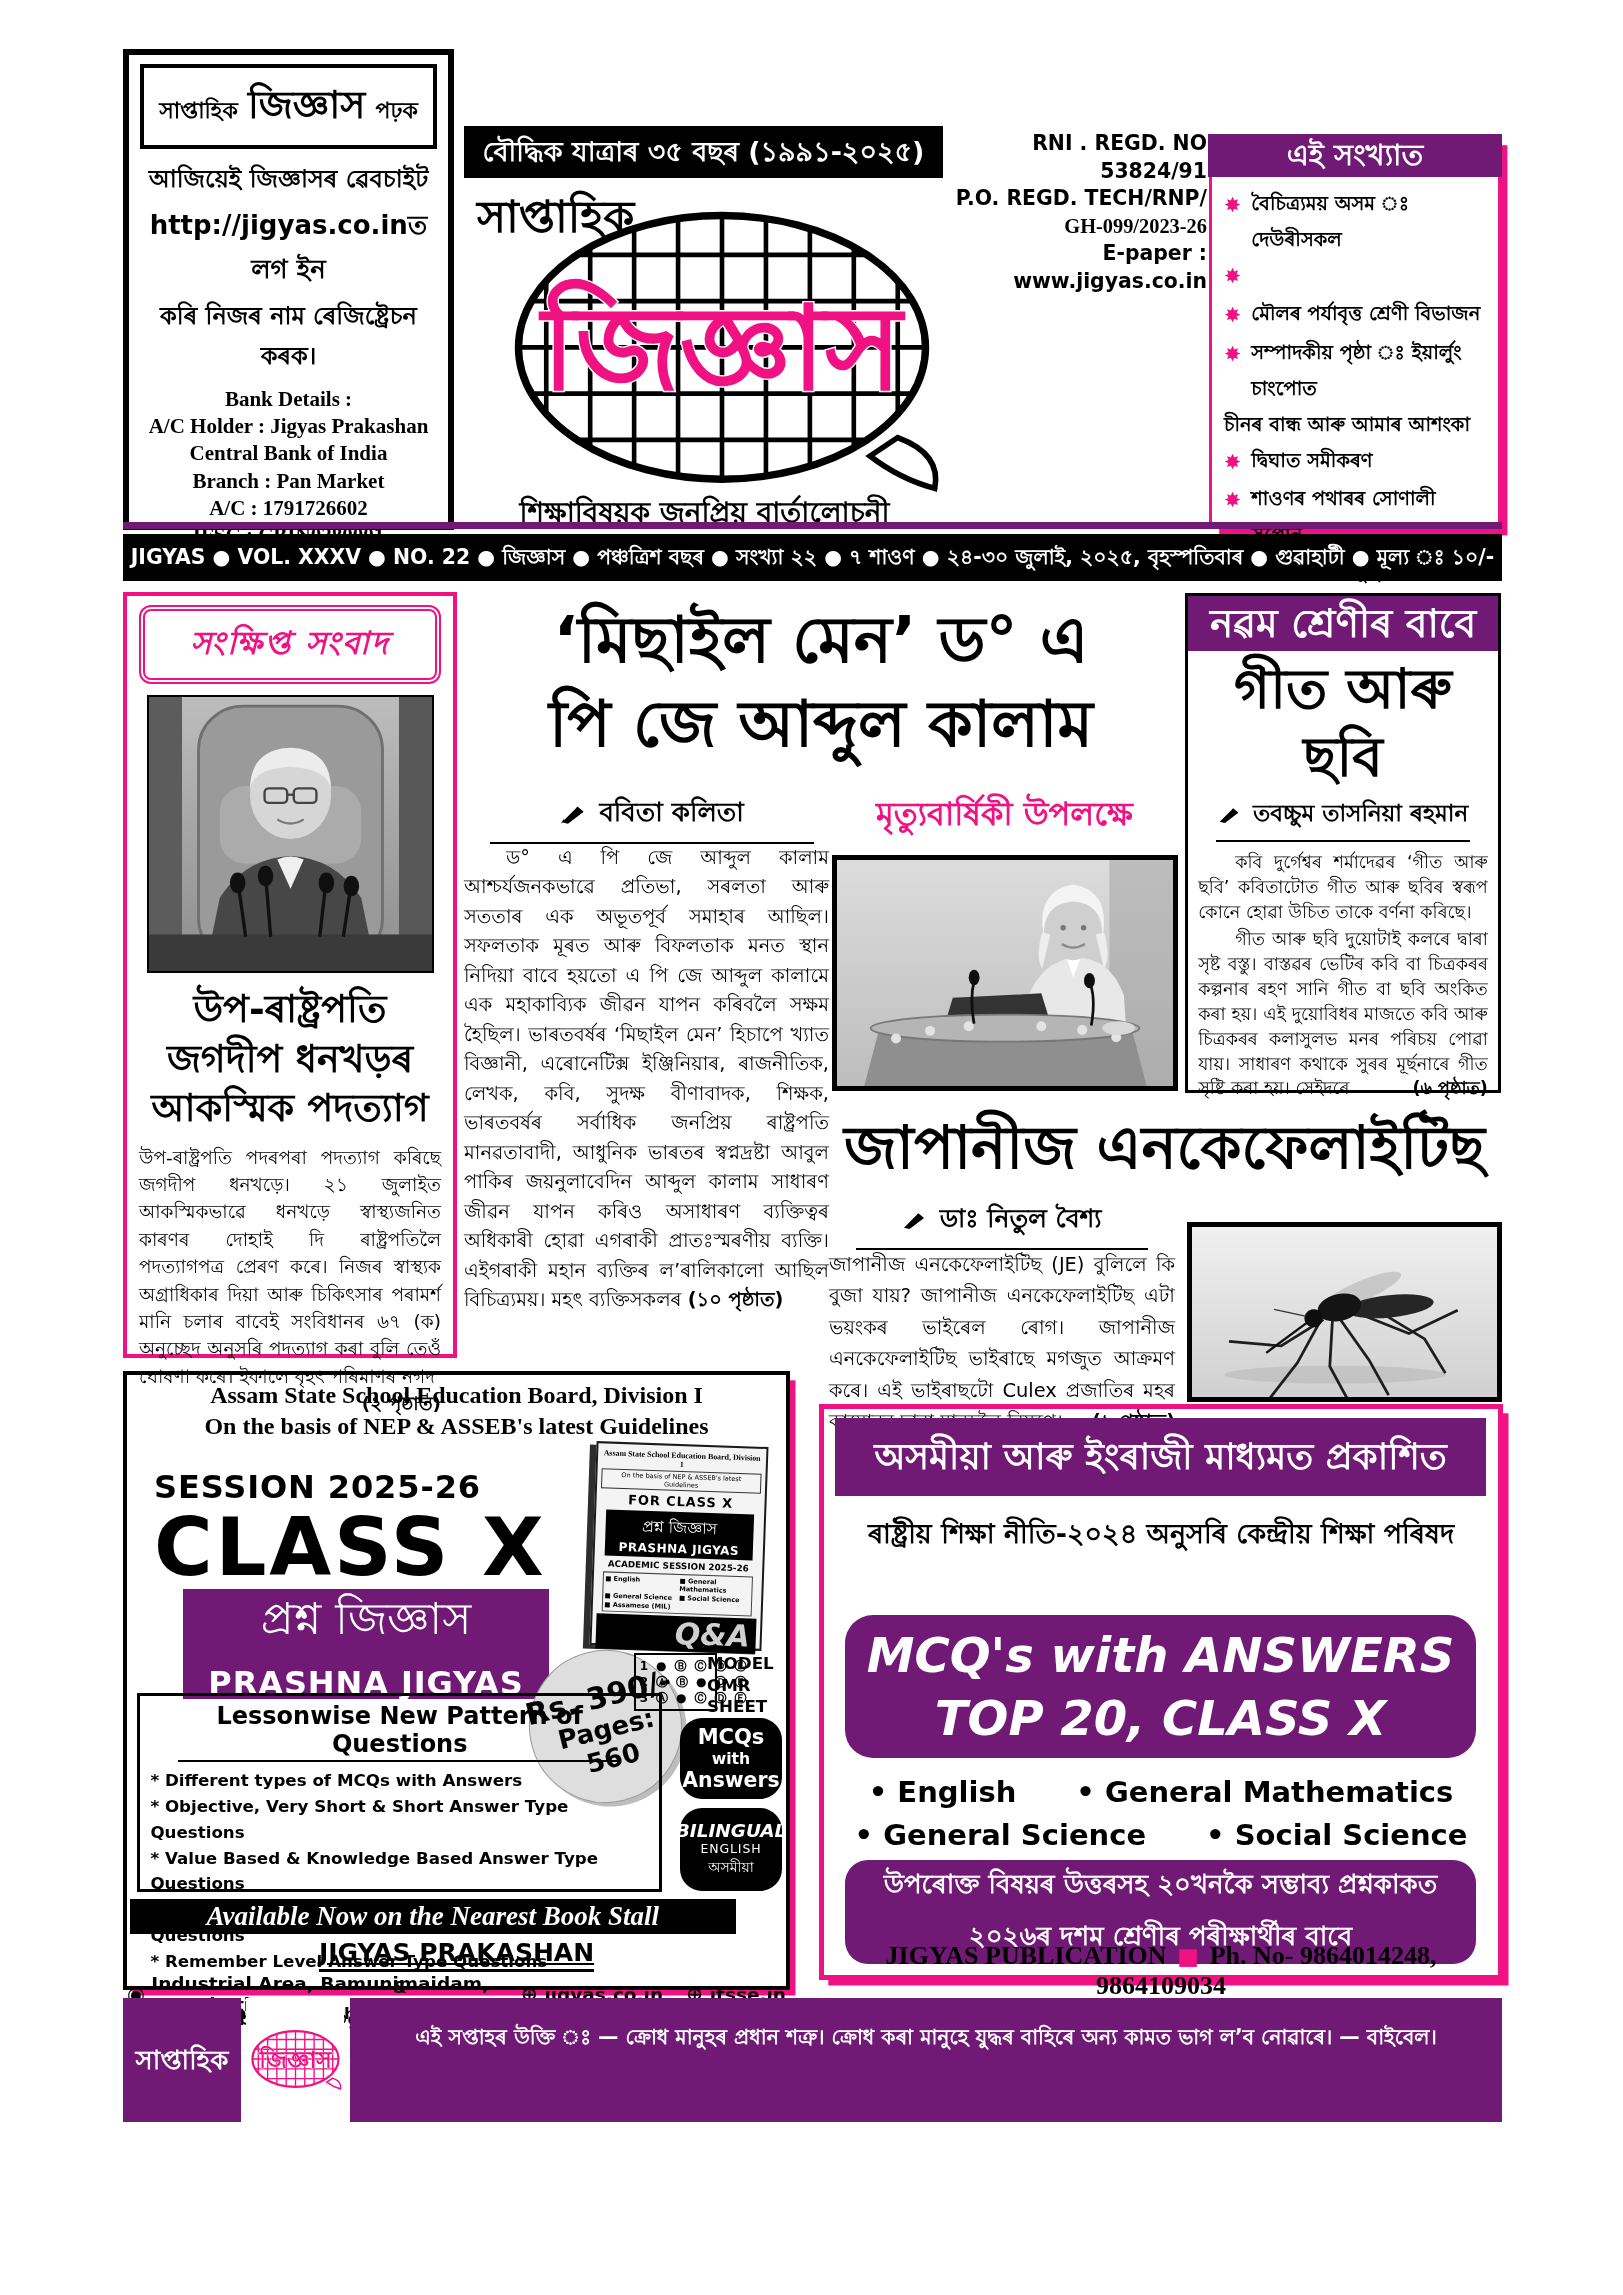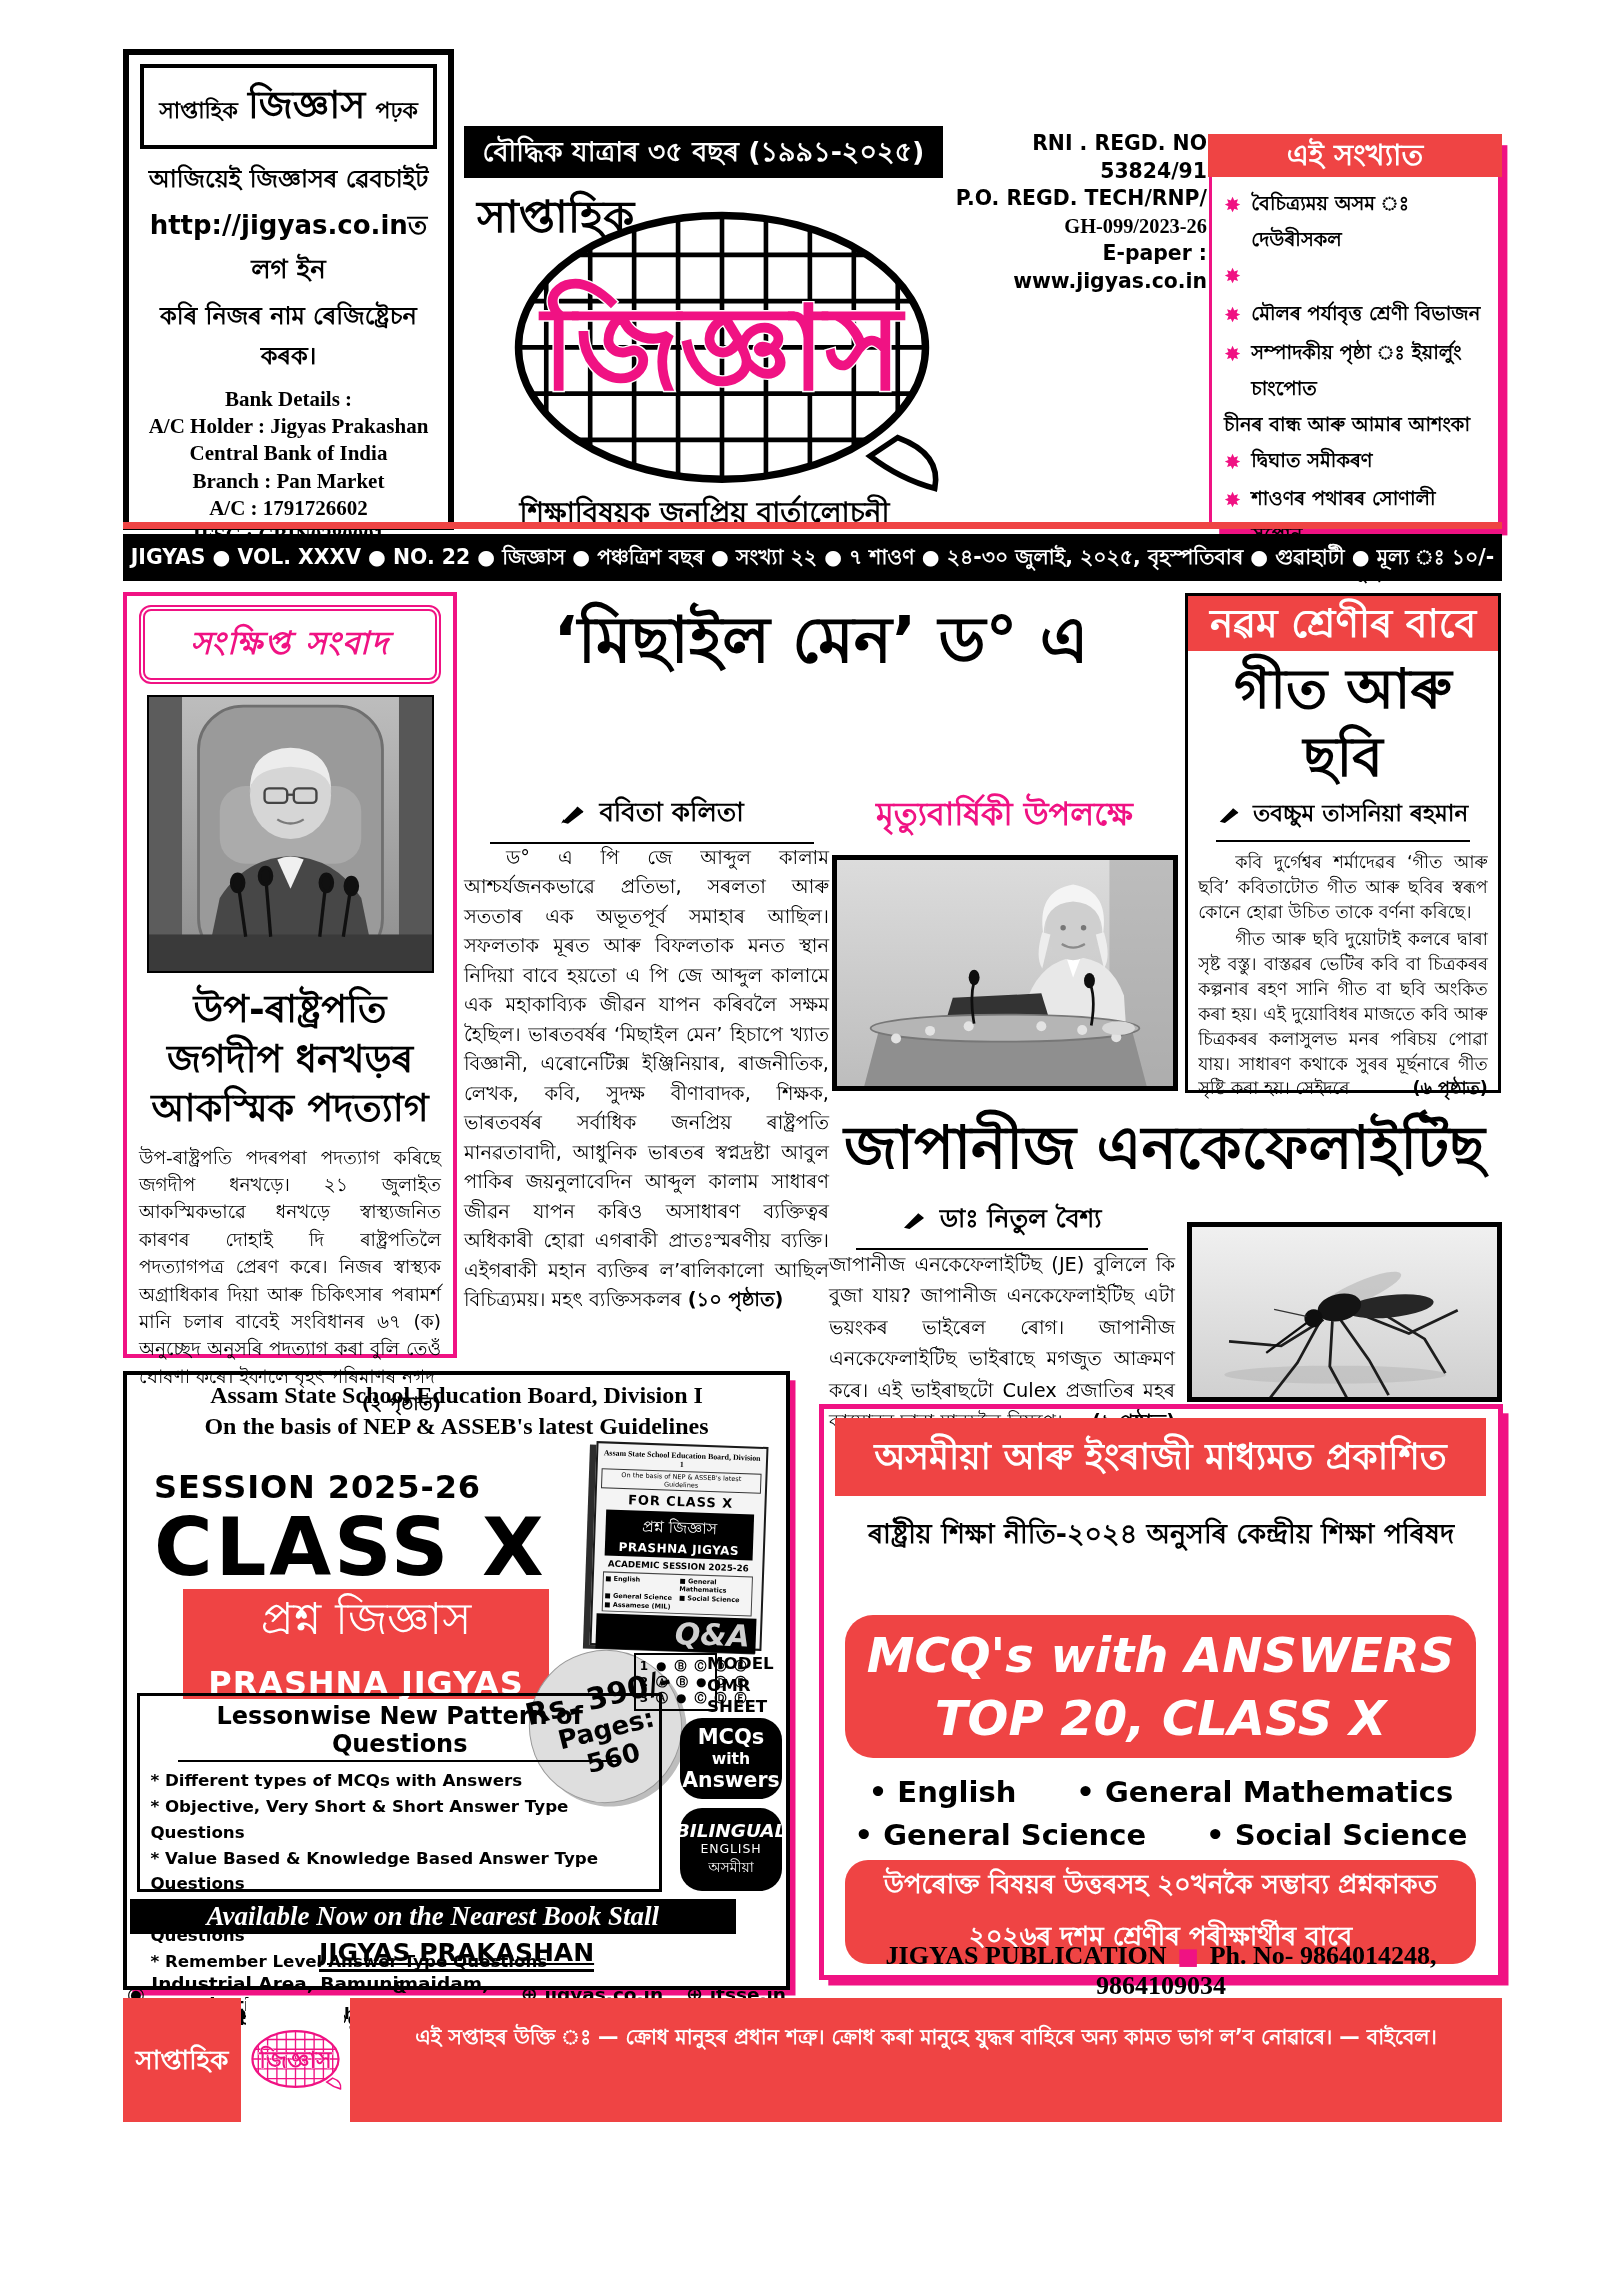--- a/index.html
+++ b/index.html
@@ -7,21 +7,21 @@
   body { font-family:"DejaVu Sans",sans-serif; color:#000; }
   .page { position:relative; width:1624px; height:2295px; background:#fff; overflow:hidden; }
   .abs { position:absolute; }
   .b { font-weight:bold; }
   .i { font-style:italic; }
   .ctr { text-align:center; }
   .rt { text-align:right; }
   .just { text-align:justify; }
   .serif { font-family:"Liberation Serif","DejaVu Serif",serif; }
   .pink { color:#F01283; }
-  .pinkbg { background:#ef4444; color:#fff; }
+  .pinkbg { background:#701a75; color:#fff; }
   .blackbg { background:#000; color:#fff; }
   .photo { border:5.6px solid #000; background:#ddd; overflow:hidden; }
   .photo svg { display:block; width:100%; height:100%; }
   .jump { font-weight:bold; white-space:nowrap; }
   .byline { display:flex; align-items:center; justify-content:center; gap:9.3px;
             border-bottom:2.8px solid #000; padding-bottom:5.6px; font-weight:bold; }
   .toc-item { display:flex; align-items:flex-start; line-height:1.85; }
   .toc-item .star { color:#F01283; margin-right:10.2px; font-size:20.4px; line-height:1.9; }
   .omr-row { letter-spacing:3.7px; font-size:15.7px; font-weight:bold; line-height:1.35; white-space:nowrap; }
   .pill { background:#000; color:#fff; border-radius:22px; display:flex; flex-direction:column;
@@ -164,20 +164,21 @@
     </div>
     <div class="b ctr" style="font-size:38px;line-height:1.3;margin-top:12px;">উপ-ৰাষ্ট্ৰপতি জগদীপ ধনখড়ৰ আকস্মিক পদত্যাগ</div>
     <div class="just" style="font-size:18.5px;line-height:1.48;margin-top:10.2px;">
       <span>উপ-ৰাষ্ট্ৰপতি পদৰপৰা পদত্যাগ কৰিছে জগদীপ ধনখড়ে। ২১ জুলাইত আকস্মিকভাৱে ধনখড়ে স্বাস্থ্যজনিত কাৰণৰ দোহাই দি ৰাষ্ট্ৰপতিলৈ পদত্যাগপত্ৰ প্ৰেৰণ কৰে। নিজৰ স্বাস্থ্যক অগ্ৰাধিকাৰ দিয়া আৰু চিকিৎসাৰ পৰামৰ্শ মানি চলাৰ বাবেই সংবিধানৰ ৬৭ (ক) অনুচ্ছেদ অনুসৰি পদত্যাগ কৰা বুলি তেওঁ ঘোষণা কৰে। ইফালে বৃহৎ পৰিমাণৰ নগদ</span>
       <span class="jump" style="float:right;">(২ পৃষ্ঠাত)</span>
     </div>
   </div>
 
   <div class="abs b ctr" style="left:463px;top:598px;width:716px;line-height:1.32;">
     <div style="font-size:64px;">‘মিছাইল মেন’ ড° এ</div>
+    <div style="font-size:64px;">পি জে আব্দুল কালাম</div>
   </div>
   <div class="abs byline" style="left:490px;top:792px;width:324px;font-size:26px;">
     <svg viewBox="0 0 60 40" style="width:30px;height:20.4px;">
       <path d="M4,36 L34,6 L46,16 L16,39 Z" fill="#000"></path>
         <line x1="34" y1="6" x2="46" y2="16" stroke="#000" stroke-width="3"></line>
       <path d="M2,39 L10,33 L7,30 Z" fill="#000"></path>
     </svg>
     <span>ববিতা কলিতা</span>
   </div>
   <div class="abs pink b ctr" style="left:831px;top:789px;width:347px;font-size:32px;">মৃত্যুবাৰ্ষিকী  উপলক্ষে</div>

